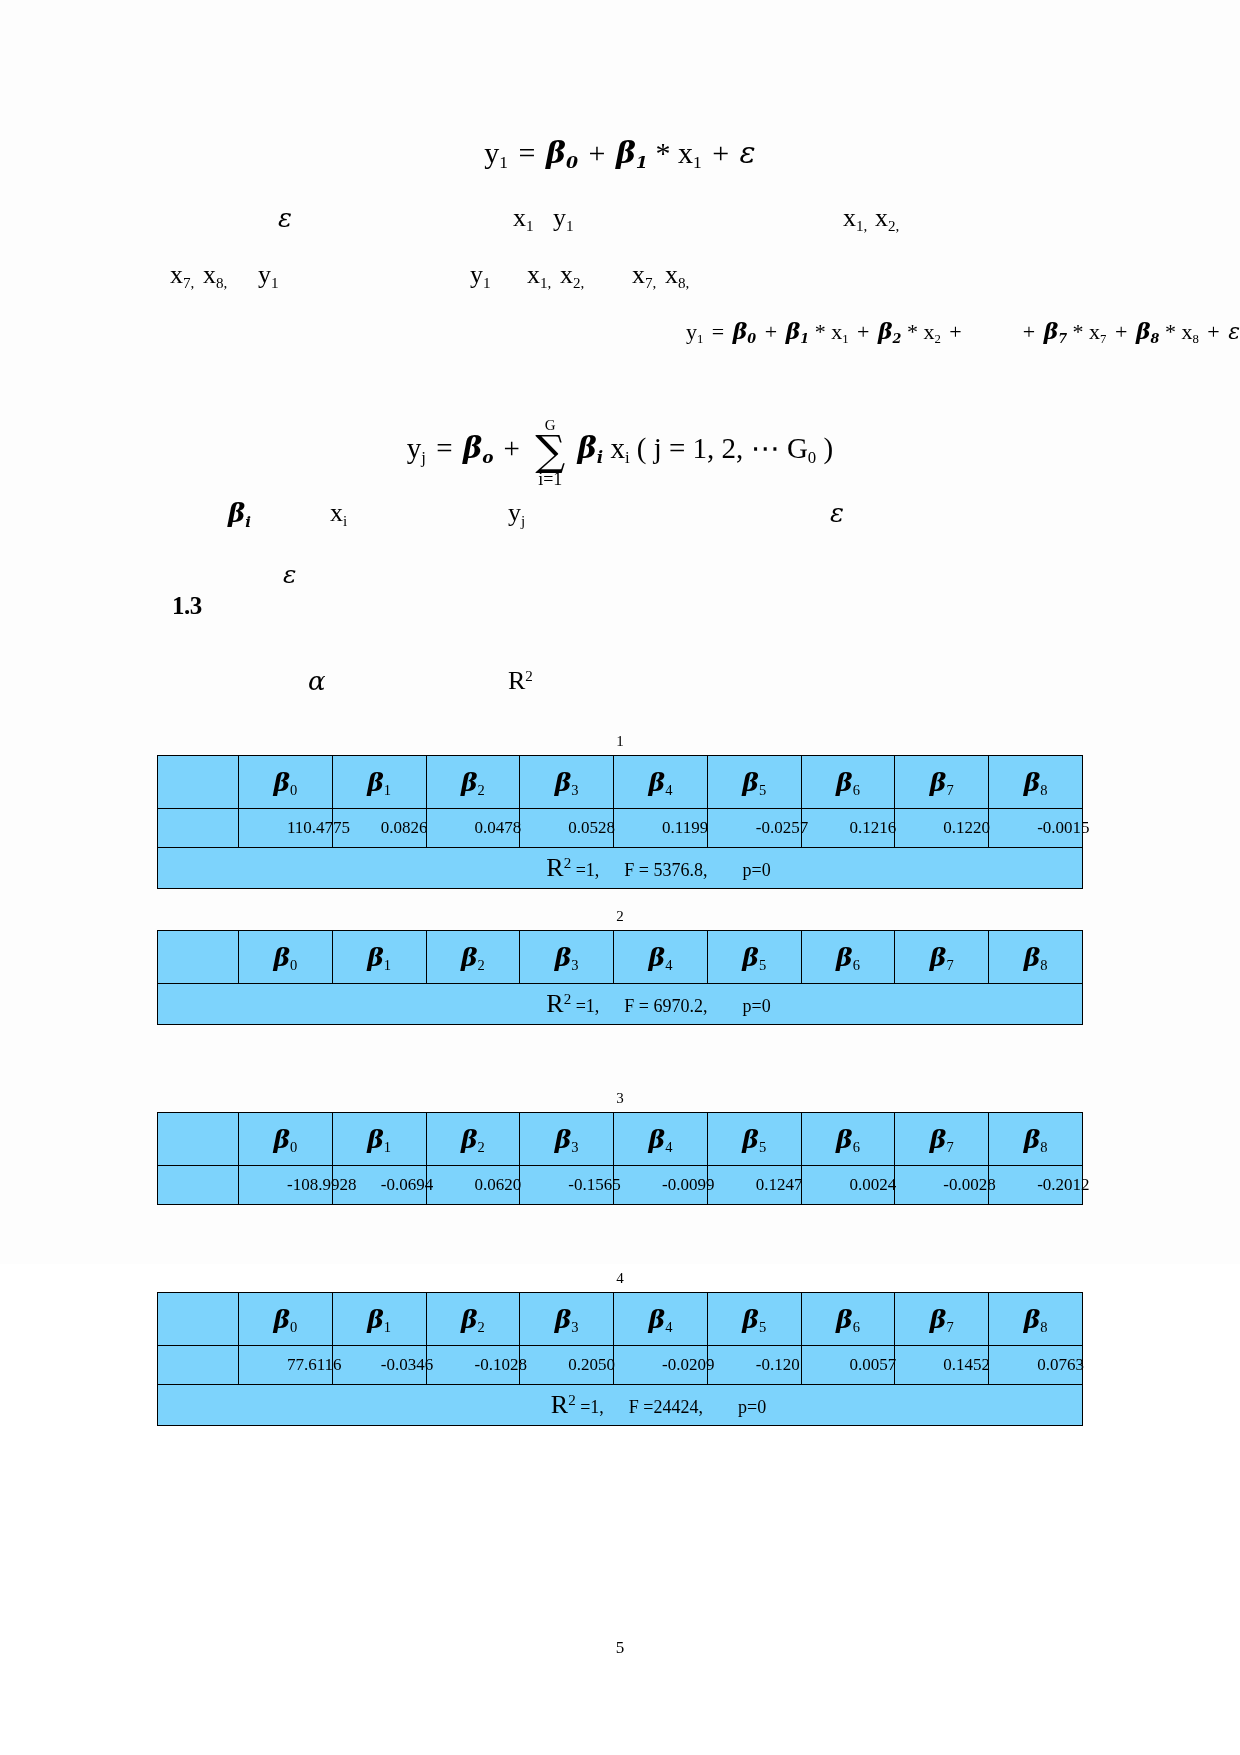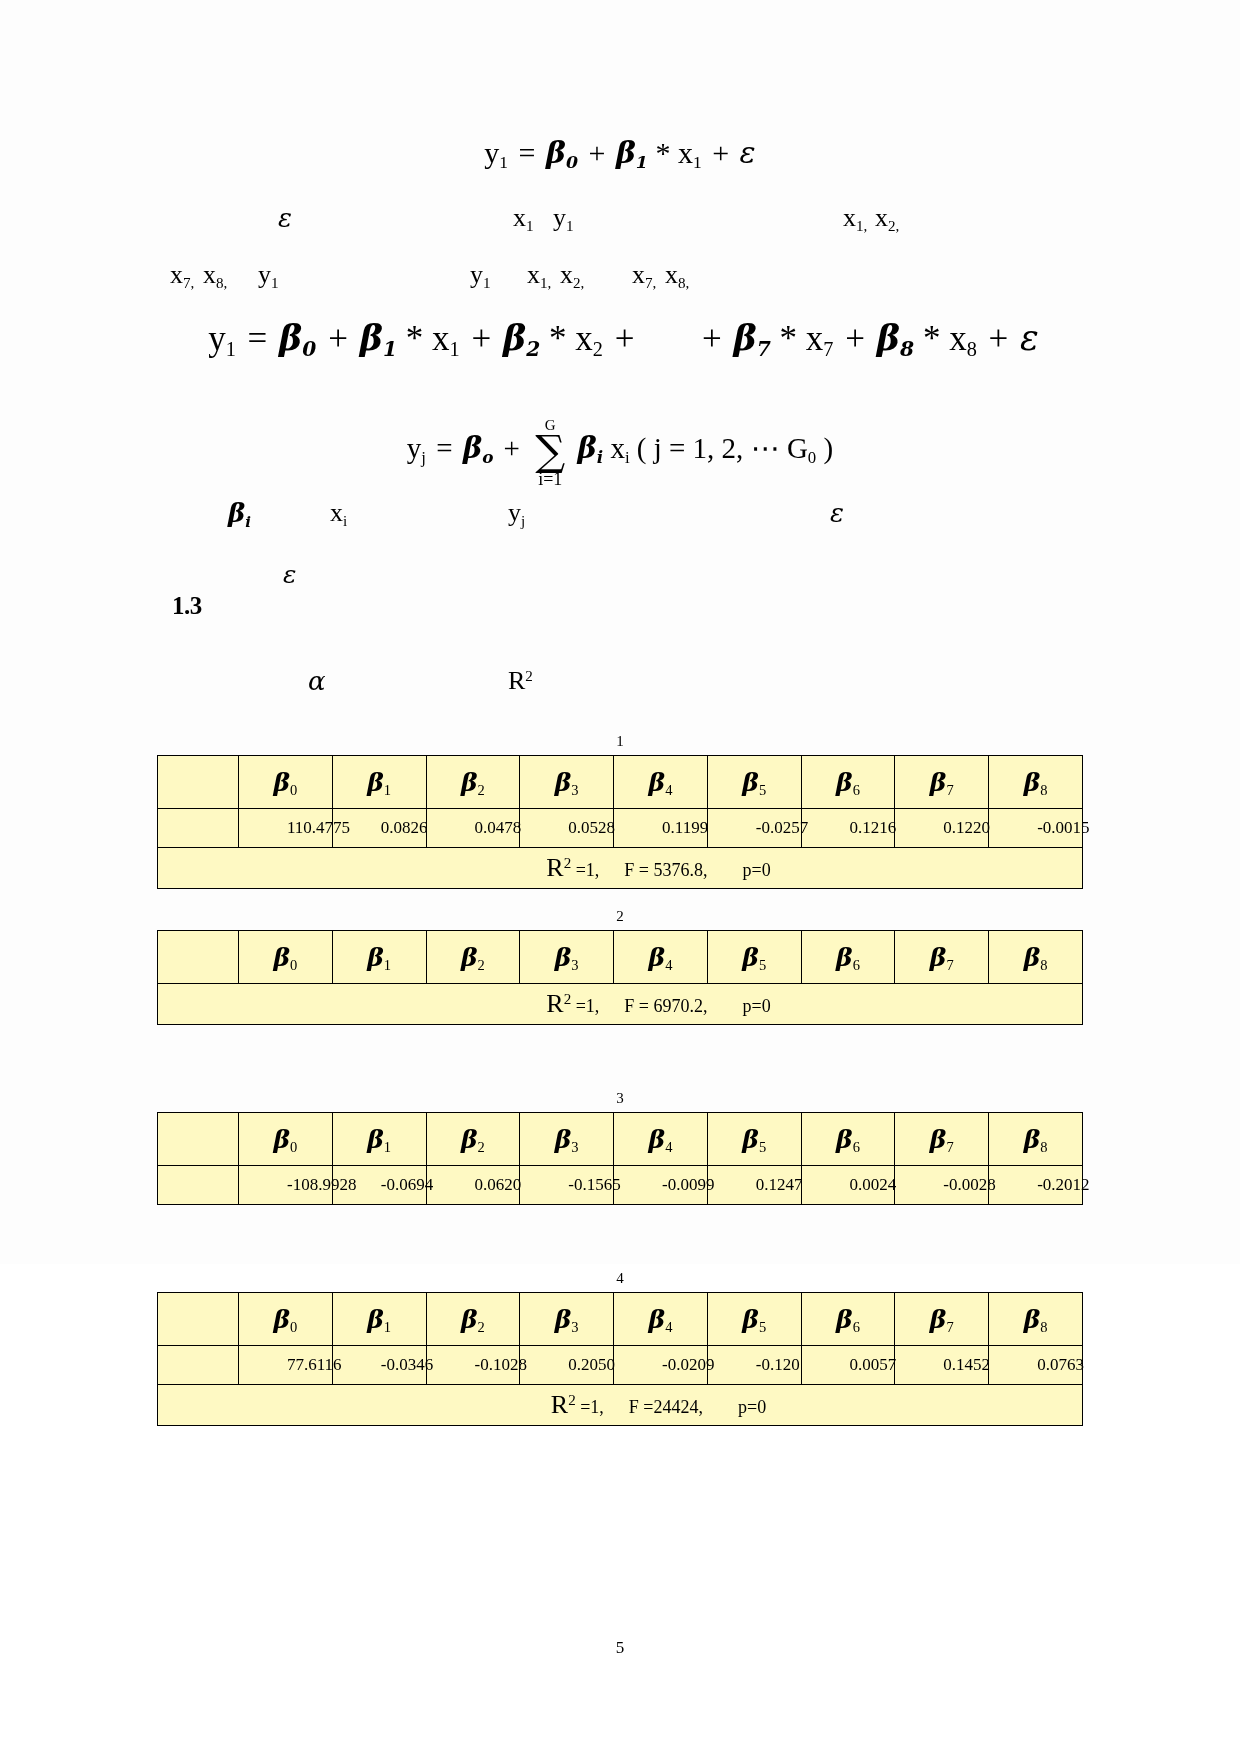--- a/index.html
+++ b/index.html
@@ -78,22 +78,22 @@
     top: 262px;
     font-size: 26px;
     height: 36px;
   }
   #varrow-b .s { position: absolute; text-align: right; }
 
   
   #eq2 {
     left: 0; right: 0;
     top: 320px;
-    text-align: center;
-    font-size: 35px;
+    text-align: right;
+    font-size: 22px;
     padding-left: 7px;
   }
   #eq2 .gap { display: inline-block; width: 44px; }
 
   
   #eq3 {
     left: 0; right: 0;
     top: 418px;
     text-align: center;
     font-size: 29px;
@@ -174,21 +174,21 @@
     text-align: center;
     font-size: 15px;
     font-family: "Liberation Serif", serif;
     margin-bottom: 5px;
     height: 17px;
   }
   table.reg {
     border-collapse: collapse;
     width: 926px;
     table-layout: fixed;
-    background: #fef9c3;
+    background: #7dd3fc;
   }
   table.reg td {
     border: 1px solid #000000;
     text-align: center;
     vertical-align: middle;
     font-family: "Liberation Serif", "DejaVu Serif", serif;
   }
   td.hdr {
     height: 50px;
     font-size: 25px;

